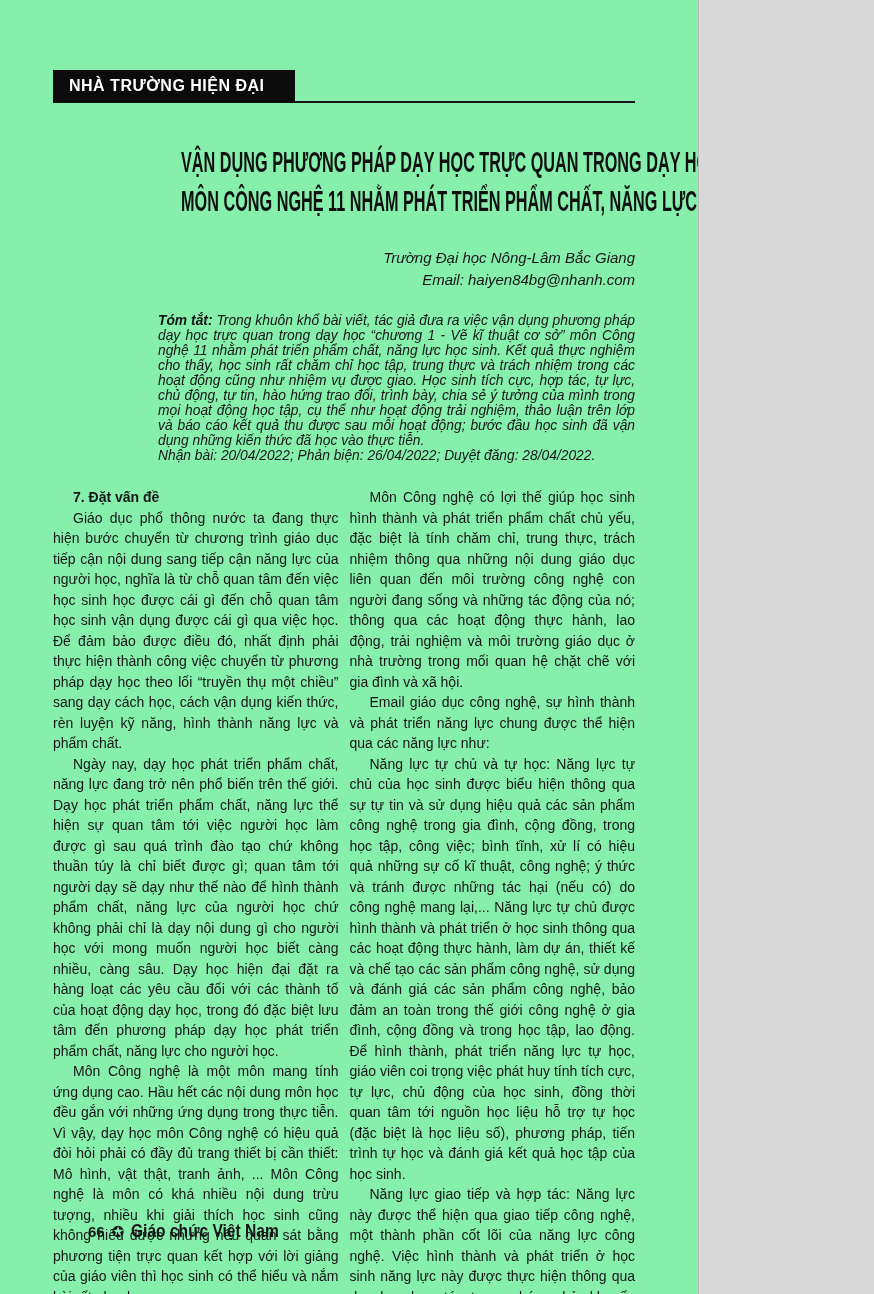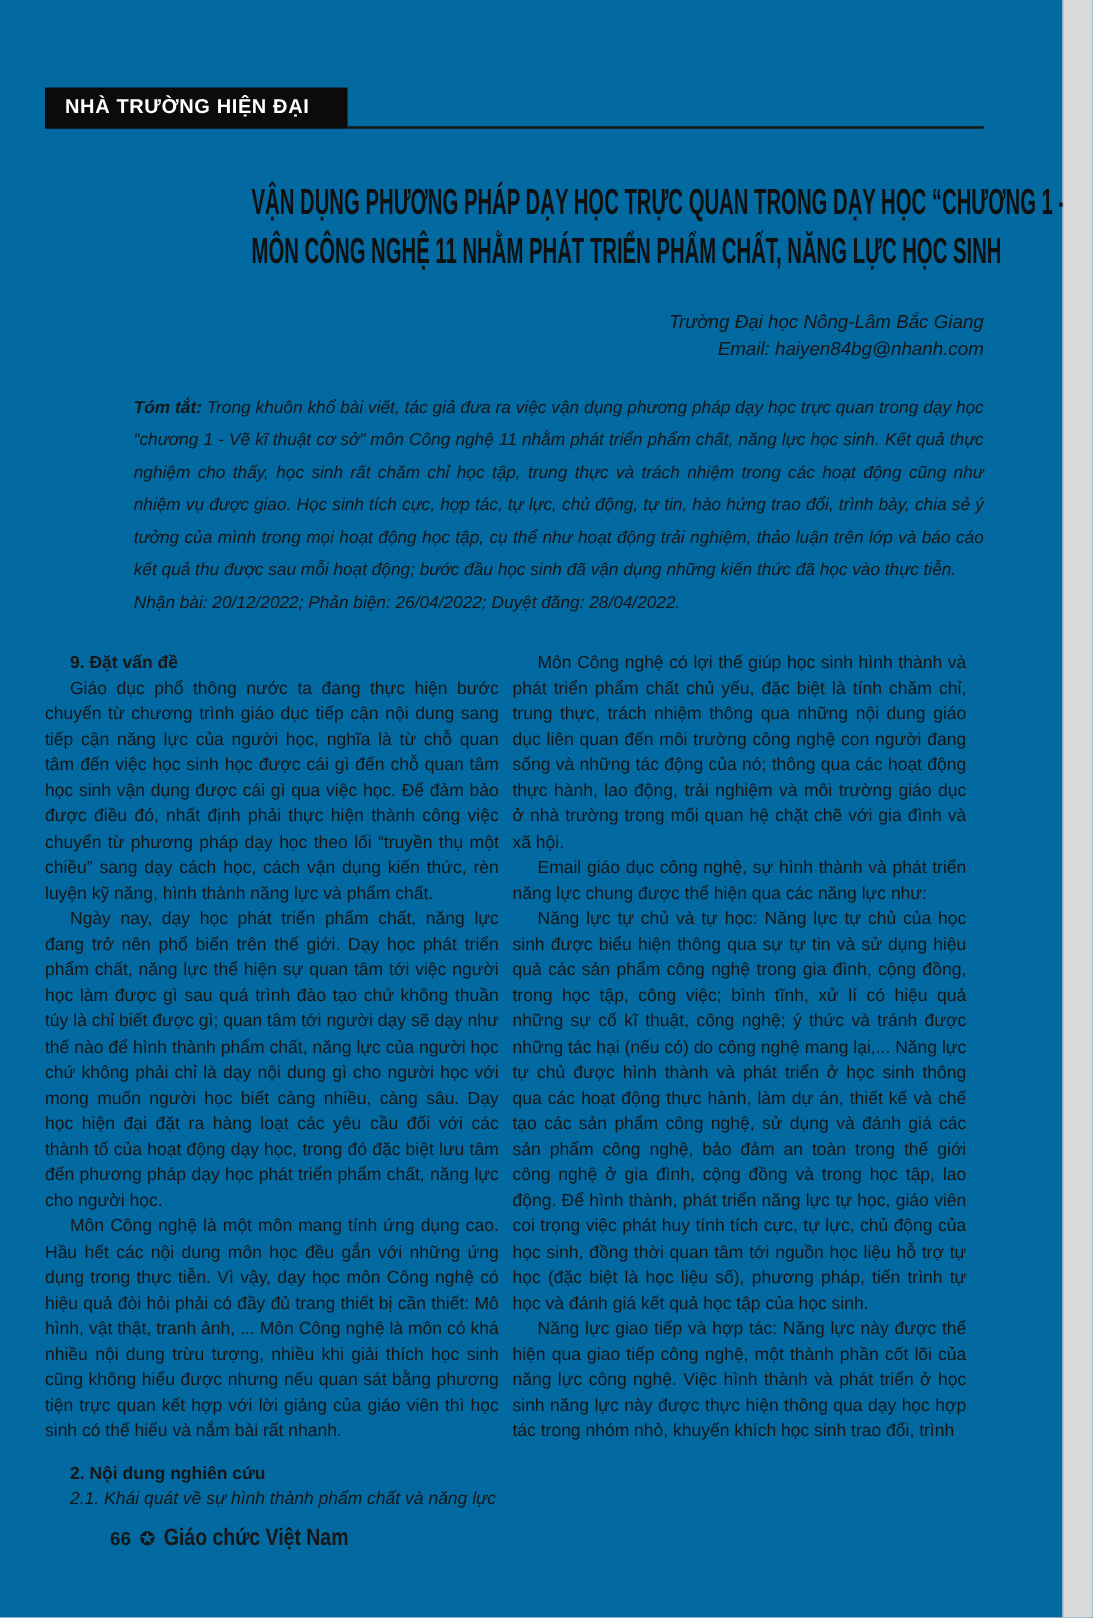--- a/index.html
+++ b/index.html
@@ -1,19 +1,19 @@
 <!DOCTYPE html>
 <html><head>
 <meta charset="utf-8">
 <style>
   html,body{margin:0;padding:0;background:#d9d9d9;}
   .page{
-    width:850px;height:1294px;background:#0369a1;position:relative;
+    width:698px;height:1294px;background:#86efac;position:relative;
     font-family:"Liberation Sans",sans-serif;color:#161616;
-    box-sizing:border-box;padding:70px 63px 0 36px;overflow:hidden;
+    box-sizing:border-box;padding:70px 63px 0 53px;overflow:hidden;
     outline:1px solid #bbb;
   }
   
   .hdr{display:flex;align-items:flex-end;}
   .badge{
     background:#0b0b0b;color:#fff;font-weight:bold;font-size:16px;
     padding:7px 30px 8px 16px;letter-spacing:.5px;white-space:nowrap;
   }
   .hdr-rule{flex:1;border-bottom:2px solid #141414;}
   
@@ -21,21 +21,21 @@
   .title-line{
     display:block;font-weight:bold;font-size:29px;line-height:39px;
     white-space:nowrap;transform:scaleX(.56);transform-origin:50% 50%;
     letter-spacing:0;color:#101010;
   }
   
   .author{margin-top:26px;}
   .author-name{font-weight:bold;font-size:16px;line-height:23px;}
   .author-aff,.author-email{font-style:italic;font-size:15px;line-height:22px;text-align:right;}
   
-  .abstract{margin-top:22px;margin-left:71px;font-style:italic;font-size:13.8px;line-height:26px;text-align:justify;}
+  .abstract{margin-top:22px;margin-left:105px;font-style:italic;font-size:13.8px;line-height:15px;text-align:justify;}
   .abstract p{margin:0;}
   .lbl{font-weight:bold;}
   
   .cols{margin-top:24px;display:flex;gap:11px;}
   .col{width:363px;font-size:14px;line-height:20.5px;text-align:justify;}
   .col p{margin:0;text-indent:20px;}
   .h-bold{font-weight:bold;text-indent:20px;margin:0;}
   .h-bold.spaced{margin-top:13px;}
   .h-bolditalic{font-weight:normal;font-style:italic;text-indent:20px;margin:0;}
   .h-plain{text-indent:20px;margin:0;}
@@ -60,27 +60,27 @@
     <span class="title-line">MÔN CÔNG NGHỆ 11 NHẰM PHÁT TRIỂN PHẨM CHẤT, NĂNG LỰC HỌC SINH</span>
   </div>
 
   <div class="author">
     <div class="author-aff">Trường Đại học Nông-Lâm Bắc Giang</div>
     <div class="author-email">Email: haiyen84bg@nhanh.com</div>
   </div>
 
   <div class="abstract">
     <p><span class="lbl">Tóm tắt: </span><span>Trong khuôn khổ bài viết, tác giả đưa ra việc vận dụng phương pháp dạy học trực quan trong dạy học “chương 1 - Vẽ kĩ thuật cơ sở” môn Công nghệ 11 nhằm phát triển phẩm chất, năng lực học sinh. Kết quả thực nghiệm cho thấy, học sinh rất chăm chỉ học tập, trung thực và trách nhiệm trong các hoạt động cũng như nhiệm vụ được giao. Học sinh tích cực, hợp tác, tự lực, chủ động, tự tin, hào hứng trao đổi, trình bày, chia sẻ ý tưởng của mình trong mọi hoạt động học tập, cụ thể như hoạt động trải nghiệm, thảo luận trên lớp và báo cáo kết quả thu được sau mỗi hoạt động; bước đầu học sinh đã vận dụng những kiến thức đã học vào thực tiễn.</span></p>
-    <p>Nhận bài: 20/12/2022; Phản biện: 26/04/2022; Duyệt đăng: 28/04/2022.</p>
+    <p>Nhận bài: 20/04/2022; Phản biện: 26/04/2022; Duyệt đăng: 28/04/2022.</p>
   </div>
 
   <div class="cols">
 
     <div class="col">
-      <p class="h-bold">9. Đặt vấn đề</p>
+      <p class="h-bold">7. Đặt vấn đề</p>
       <p>Giáo dục phổ thông nước ta đang thực hiện bước chuyển từ chương trình giáo dục tiếp cận nội dung sang tiếp cận năng lực của người học, nghĩa là từ chỗ quan tâm đến việc học sinh học được cái gì đến chỗ quan tâm học sinh vận dụng được cái gì qua việc học. Để đảm bảo được điều đó, nhất định phải thực hiện thành công việc chuyển từ phương pháp dạy học theo lối “truyền thụ một chiều” sang dạy cách học, cách vận dụng kiến thức, rèn luyện kỹ năng, hình thành năng lực và phẩm chất.</p>
       <p>Ngày nay, dạy học phát triển phẩm chất, năng lực đang trở nên phổ biến trên thế giới. Dạy học phát triển phẩm chất, năng lực thể hiện sự quan tâm tới việc người học làm được gì sau quá trình đào tạo chứ không thuần túy là chỉ biết được gì; quan tâm tới người dạy sẽ dạy như thế nào để hình thành phẩm chất, năng lực của người học chứ không phải chỉ là dạy nội dung gì cho người học với mong muốn người học biết càng nhiều, càng sâu. Dạy học hiện đại đặt ra hàng loạt các yêu cầu đối với các thành tố của hoạt động dạy học, trong đó đặc biệt lưu tâm đến phương pháp dạy học phát triển phẩm chất, năng lực cho người học.</p>
       <p>Môn Công nghệ là một môn mang tính ứng dụng cao. Hầu hết các nội dung môn học đều gắn với những ứng dụng trong thực tiễn. Vì vậy, dạy học môn Công nghệ có hiệu quả đòi hỏi phải có đầy đủ trang thiết bị cần thiết: Mô hình, vật thật, tranh ảnh, ... Môn Công nghệ là môn có khá nhiều nội dung trừu tượng, nhiều khi giải thích học sinh cũng không hiểu được nhưng nếu quan sát bằng phương tiện trực quan kết hợp với lời giảng của giáo viên thì học sinh có thể hiểu và nắm bài rất nhanh.</p>
       <p class="h-bold spaced">2. Nội dung nghiên cứu</p>
       <p class="h-bolditalic">2.1. Khái quát về sự hình thành phẩm chất và năng lực</p>
     </div>
 
     <div class="col">
       <p>Môn Công nghệ có lợi thế giúp học sinh hình thành và phát triển phẩm chất chủ yếu, đặc biệt là tính chăm chỉ, trung thực, trách nhiệm thông qua những nội dung giáo dục liên quan đến môi trường công nghệ con người đang sống và những tác động của nó; thông qua các hoạt động thực hành, lao động, trải nghiệm và môi trường giáo dục ở nhà trường trong mối quan hệ chặt chẽ với gia đình và xã hội.</p>
       <p>Email giáo dục công nghệ, sự hình thành và phát triển năng lực chung được thể hiện qua các năng lực như:</p>

